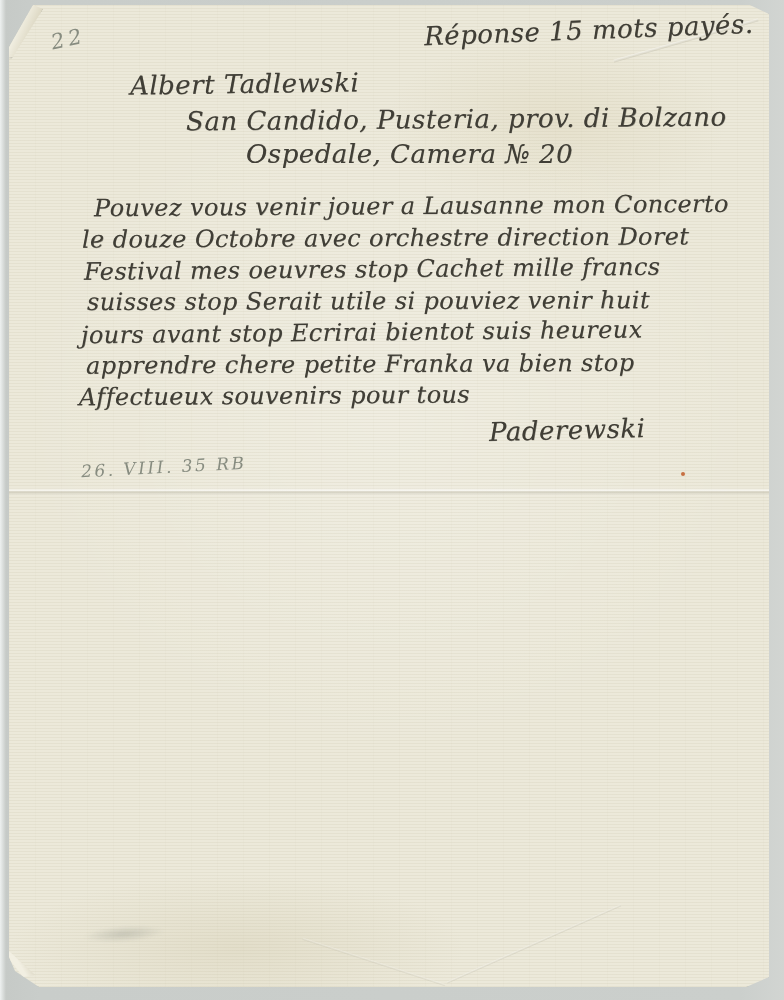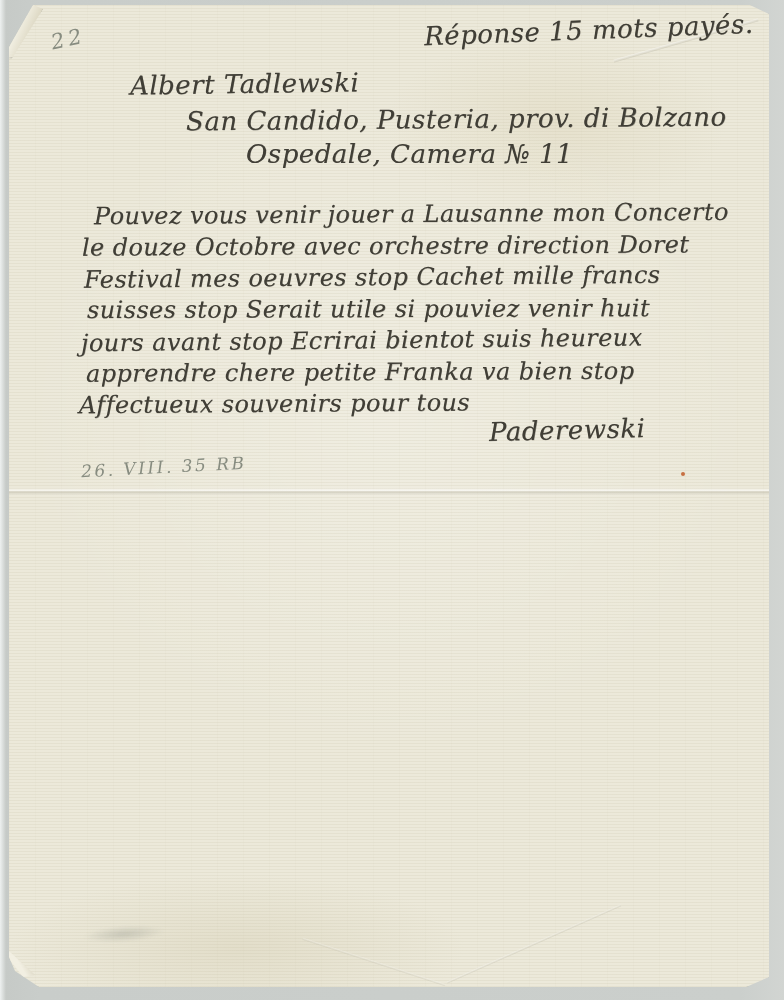--- a/index.html
+++ b/index.html
@@ -111,21 +111,21 @@
     white-space: nowrap;
   }
 
   .reply-note   { left: 415px; top: 10px;  font-size: 26px; transform: rotate(-2.2deg); }
   .page-num     { left: 42px;  top: 22px;  font-size: 21px; letter-spacing: 4px; transform: rotate(-12deg); }
 
   .addr1 { left: 121px; top: 64px;  font-size: 26px; transform: rotate(-0.8deg); }
   .addr2 { left: 177px; top: 99px;  font-size: 26px; transform: rotate(-0.5deg); }
   .addr3 { left: 237px; top: 134px; font-size: 26px; }
 
-  .body-block { position: absolute; left: 75px; top: 195px; }
+  .body-block { position: absolute; left: 75px; top: 187px; }
   .body-block .line {
     position: relative; height: 31.5px;
     font-family: "DejaVu Serif", serif;
     font-style: italic; font-size: 24px;
     color: #403e36; white-space: nowrap;
     text-shadow: 0.3px 0.3px 0.3px rgba(64,62,54,0.5);
     letter-spacing: 0.4px;
   }
   .body-block .line:nth-child(1) { left: 10px; transform: rotate(-0.4deg); }
   .body-block .line:nth-child(2) { left: -2px; transform: rotate(-0.3deg); }
@@ -152,21 +152,21 @@
     <div class="crease-br2"></div>
     <div class="speck"></div>
     <div class="smudge"></div>
 
     <div class="pencil page-num">22</div>
 
     <div class="hand reply-note">Réponse 15 mots payés.</div>
 
     <div class="hand addr1">Albert Tadlewski</div>
     <div class="hand addr2">San Candido, Pusteria, prov. di Bolzano</div>
-    <div class="hand addr3">Ospedale, Camera № 11</div>
+    <div class="hand addr3">Ospedale, Camera № 20</div>
 
     <div class="body-block">
       <div class="line">Pouvez vous venir jouer a Lausanne mon Concerto</div>
       <div class="line">le douze Octobre avec orchestre direction Doret</div>
       <div class="line">Festival mes oeuvres stop Cachet mille francs</div>
       <div class="line">suisses stop Serait utile si pouviez venir huit</div>
       <div class="line">jours avant stop Ecrirai bientot suis heureux</div>
       <div class="line">apprendre chere petite Franka va bien stop</div>
       <div class="line">Affectueux souvenirs pour tous</div>
     </div>

